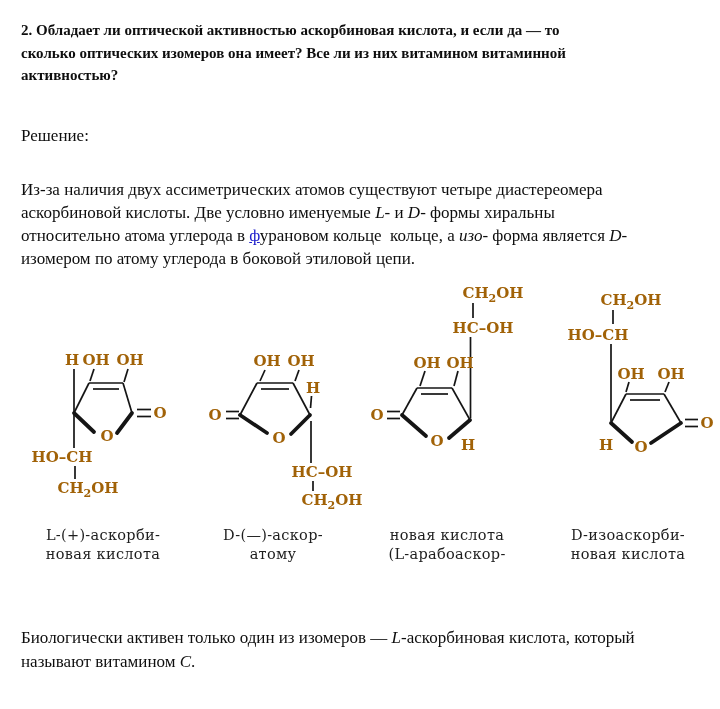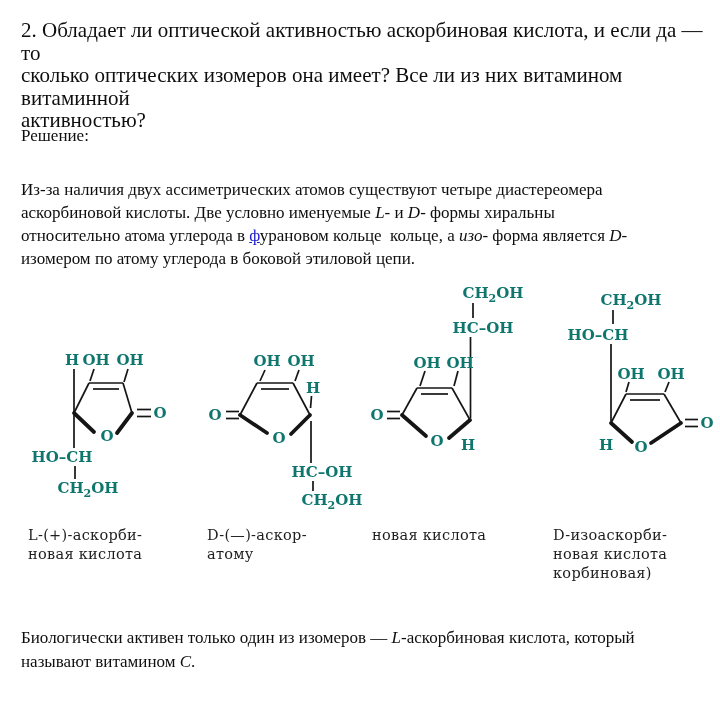--- a/index.html
+++ b/index.html
@@ -3,21 +3,21 @@
 <meta charset="utf-8">
 <style>
   html,body{margin:0;padding:0;}
   body{
     width:720px;height:709px;position:relative;overflow:hidden;
     background:#ffffff;color:#0e0e0e;
     font-family:"Liberation Serif", serif;
   }
   .title{
     position:absolute;left:21px;top:19px;width:692px;
-    font-size:21px;font-weight:normal;line-height:22.5px;
+    font-size:15px;font-weight:bold;line-height:22.5px;
   }
   .solution{
     position:absolute;left:21px;top:126px;font-size:17px;
   }
   .para{
     position:absolute;left:21px;top:178px;width:699px;
     font-size:17px;line-height:23px;
   }
   .para span,.para i,.para a,.conclusion span,.conclusion i{white-space:pre-wrap;margin-top:41px;}
   .flink{color:#2222cc;text-decoration:underline;cursor:pointer;}
@@ -26,25 +26,25 @@
     font-size:17px;line-height:24px;
   }
   .figure{position:absolute;left:0;top:280px;width:720px;height:329px;}
   .struct{position:absolute;}
   .struct svg{position:absolute;left:0;top:0;}
   .b{stroke:#151515;stroke-width:1.7;fill:none;}
   .bt{stroke:#151515;stroke-width:3.8;fill:none;stroke-linecap:round;}
   .atom{
     position:absolute;transform:translate(-50%,-50%);
     font-family:"DejaVu Serif", serif;font-weight:bold;font-size:15px;
-    white-space:nowrap;color:#0f766e;line-height:1;
+    white-space:nowrap;color:#a16207;line-height:1;
   }
   .atom sub{font-size:11px;line-height:1;}
   .caption{
-    position:absolute;width:150px;
+    position:absolute;text-align:center;width:150px;
     font-family:"DejaVu Serif", serif;font-size:14.5px;line-height:19px;
     color:#1d1d1d;letter-spacing:0.3px;
   }
 </style>
 </head>
 <body>
 
 <div class="title">
   <span>2. Обладает ли оптической активностью аскорбиновая кислота, и если да — то</span><br>
   <span>сколько оптических изомеров она имеет? Все ли из них витамином витаминной</span><br>
@@ -156,30 +156,30 @@
     <span class="atom" style="left:116px;top:91px">OH</span>
     <span class="atom" style="left:152px;top:140px">O</span>
     <span class="atom" style="left:86px;top:164px">O</span>
     <span class="atom" style="left:51px;top:162px">H</span>
   </div>
 
   <div class="caption" style="left:28px;top:246px">
     <div>L-(+)-аскорби-</div>
     <div>новая кислота</div>
   </div>
-  <div class="caption" style="left:207px;top:246px">
+  <div class="caption" style="left:198px;top:246px">
     <div>D-(—)-аскор-</div>
     <div>атому</div>
   </div>
   <div class="caption" style="left:372px;top:246px">
     <div>новая кислота</div>
+    <div>(L-арабоаскор-</div>
   </div>
   <div class="caption" style="left:553px;top:246px">
     <div>D-изоаскорби-</div>
     <div>новая кислота</div>
-    <div>корбиновая)</div>
   </div>
 </div>
 
 <div class="conclusion">
   <span>Биологически активен только один из изомеров — </span><i>L</i><span>-аскорбиновая кислота, который</span><br>
   <span>называют витамином </span><i>C</i><span>.</span>
 </div>
 
 </body></html>

